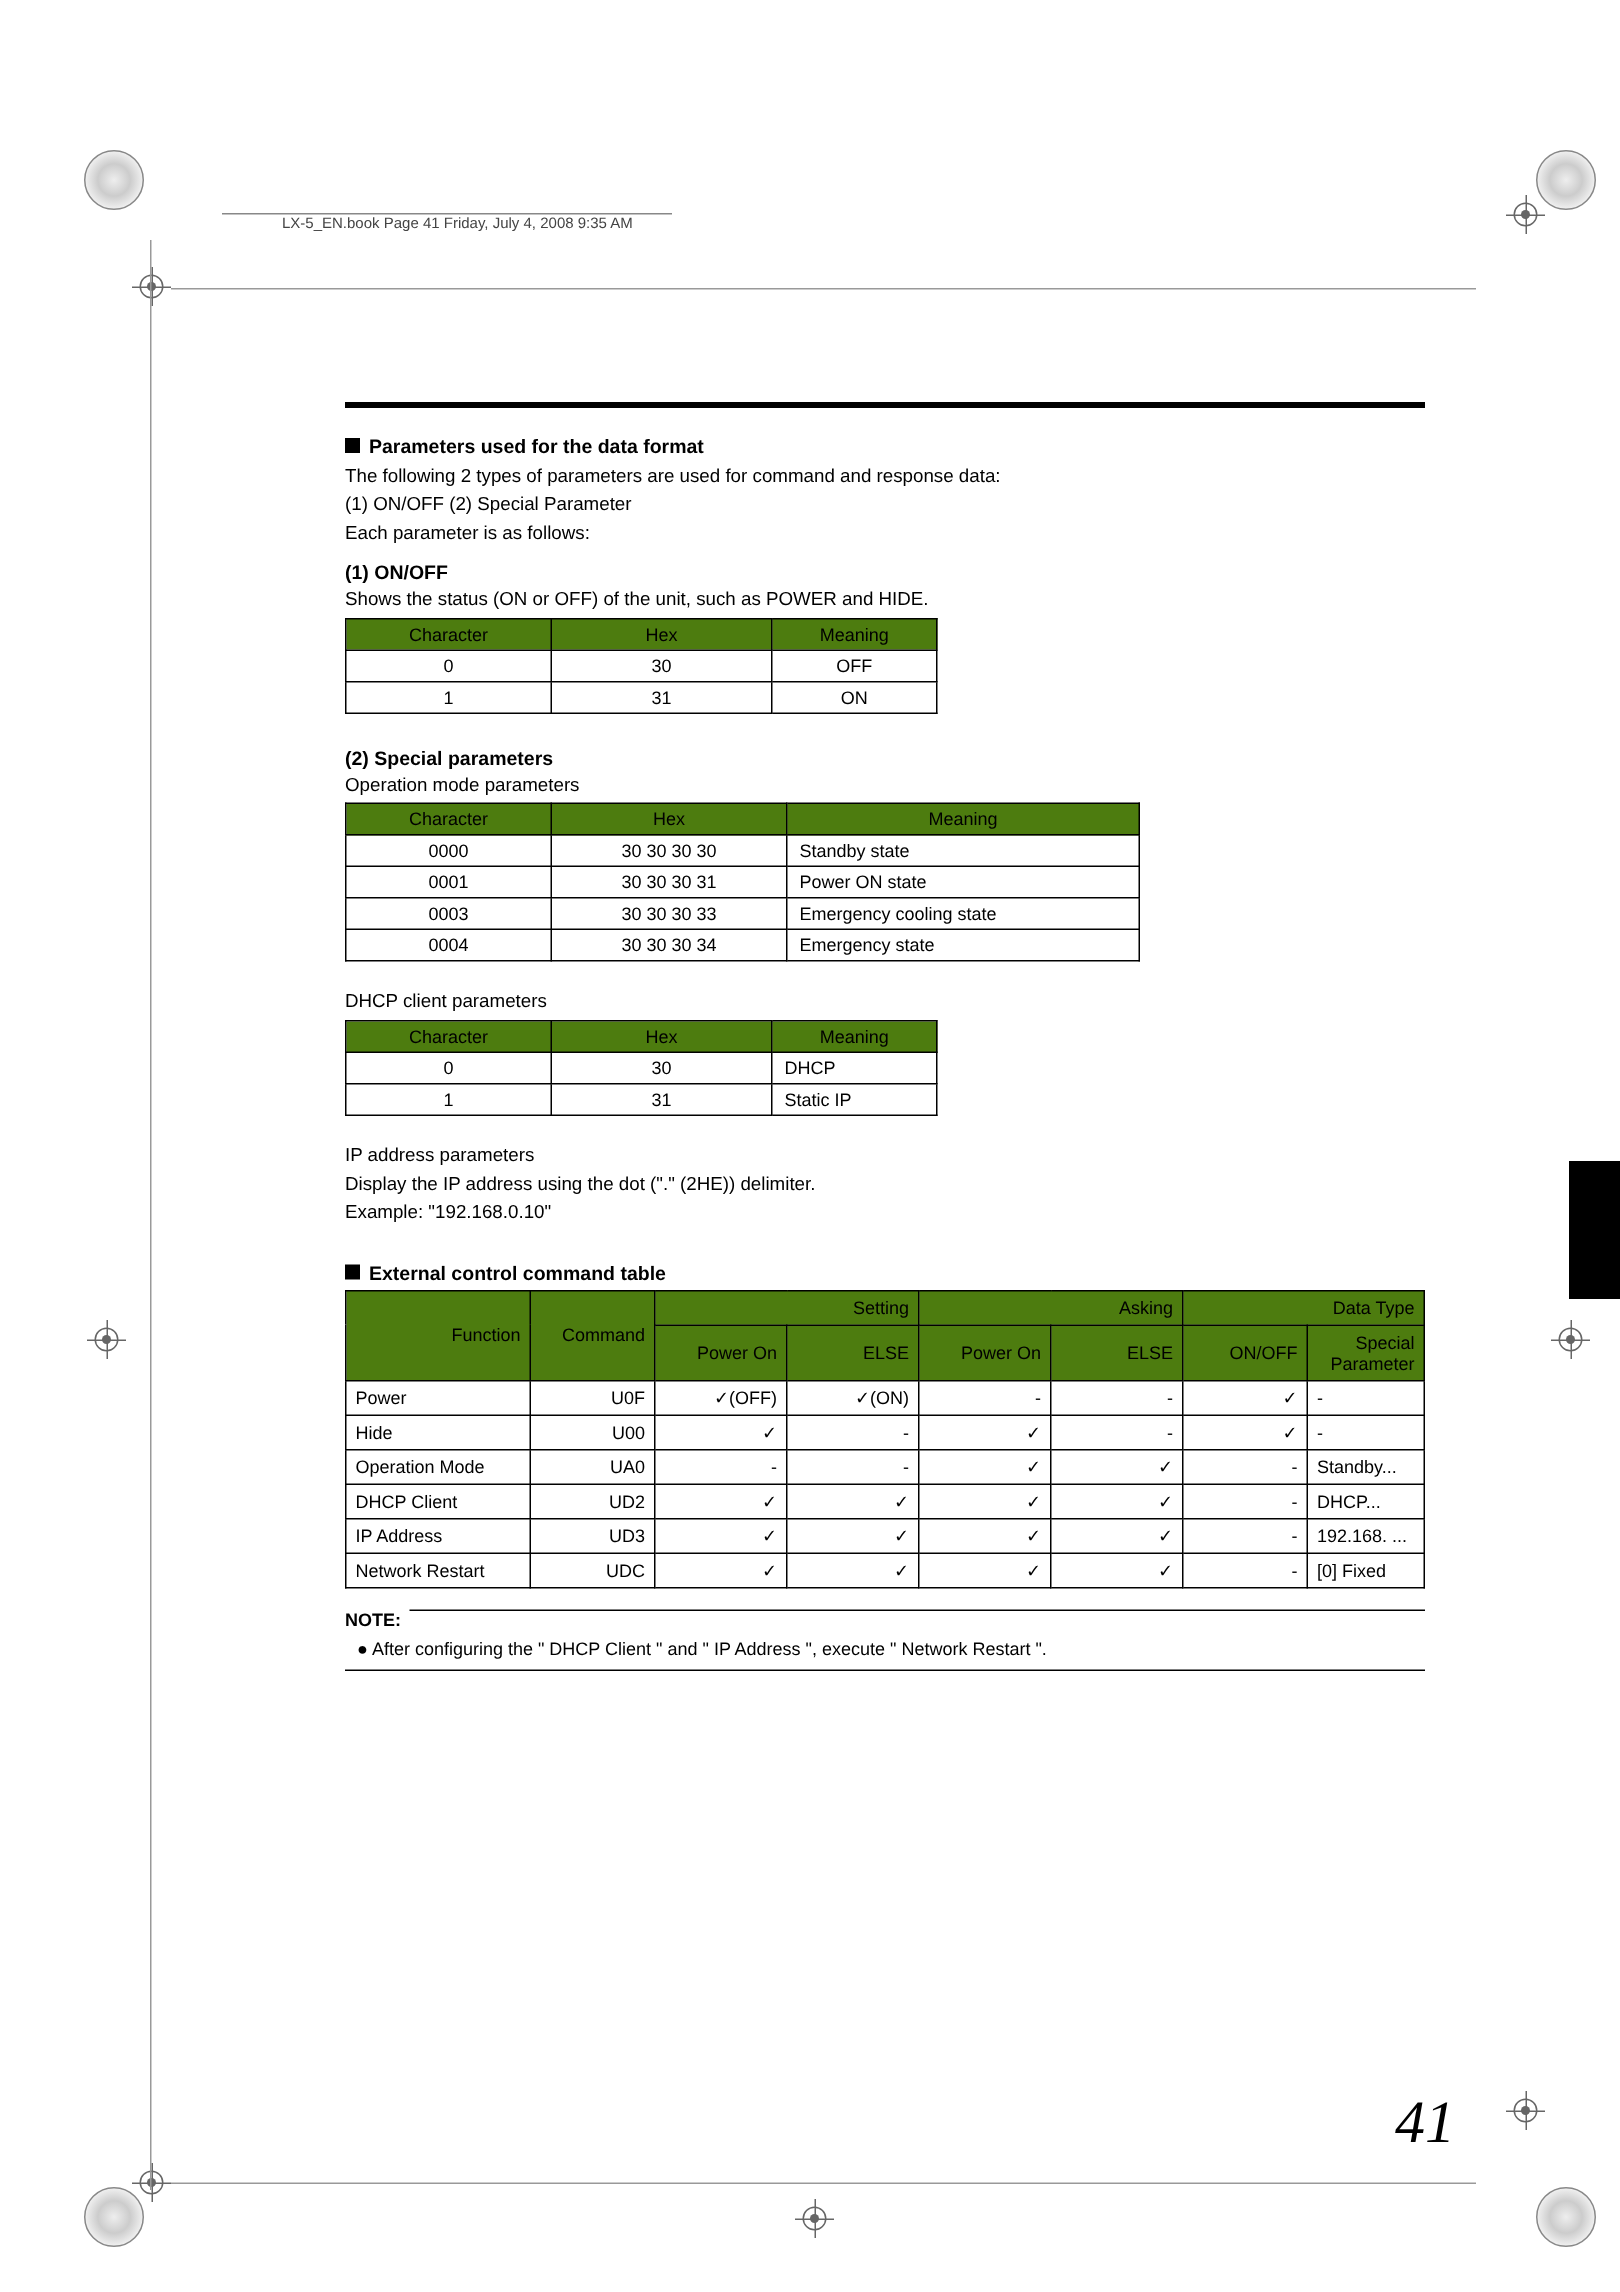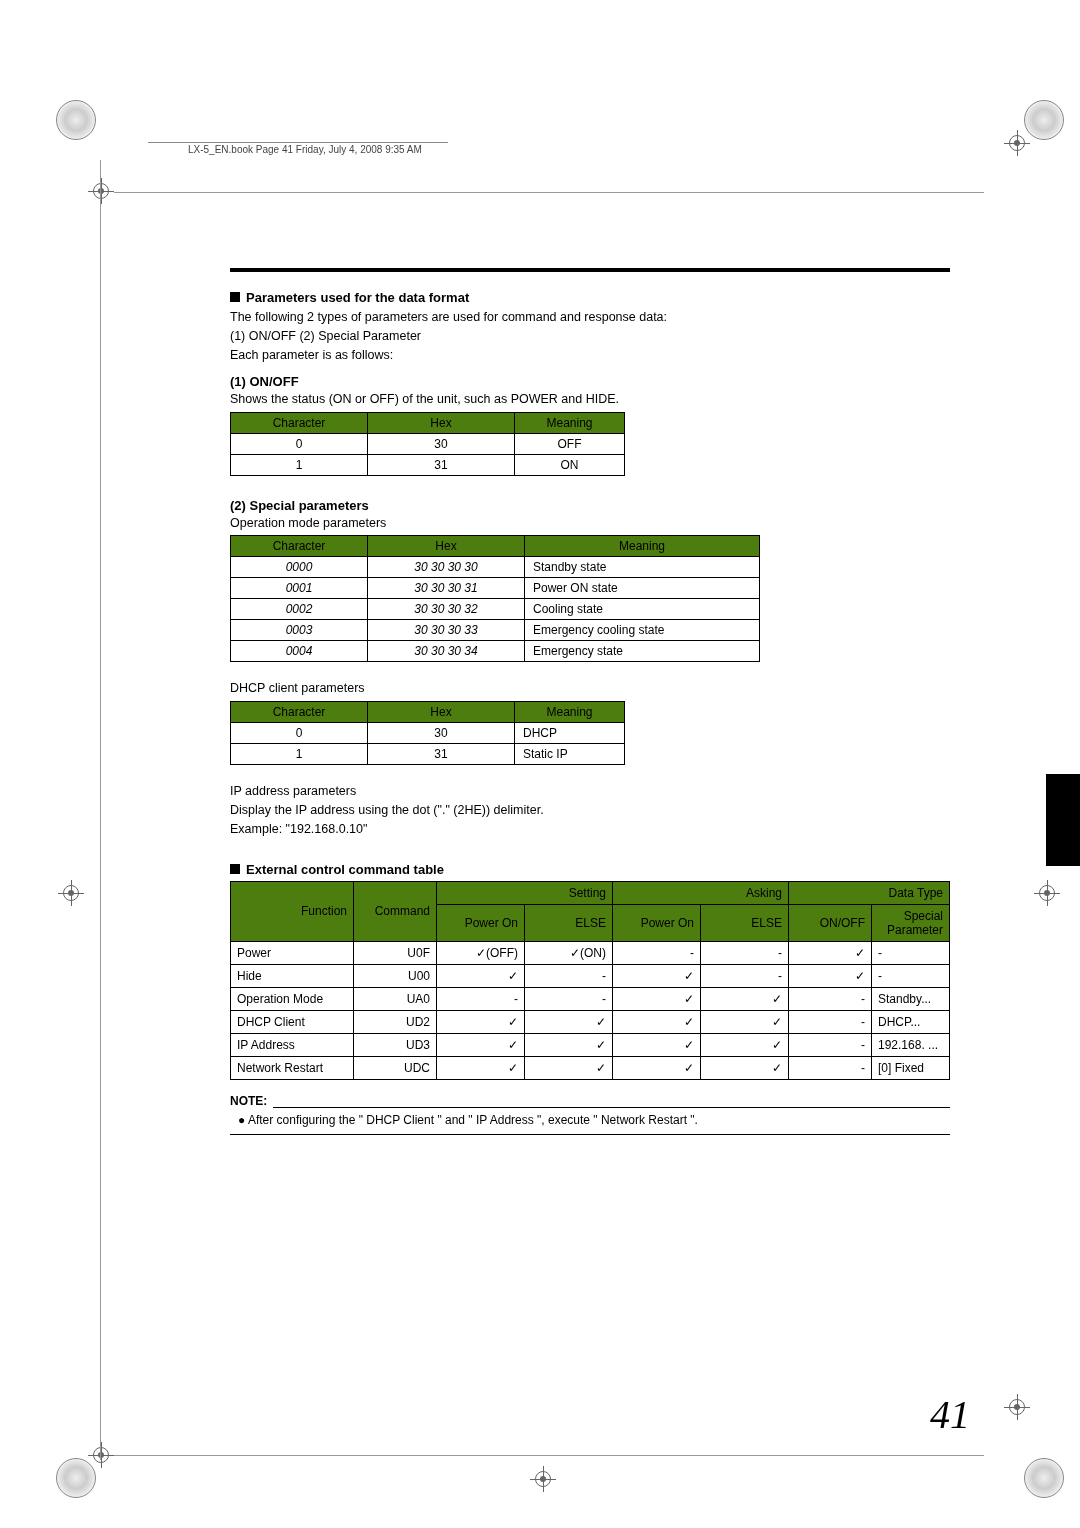--- a/index.html
+++ b/index.html
@@ -61,31 +61,31 @@
   .sub-head { font-weight: bold; font-size: 13px; margin-top: 10px; margin-bottom: 2px; }
   p { margin: 2px 0; line-height: 1.35; font-size: 12.5px; }
   table { border-collapse: collapse; margin-top: 4px; }
   th, td { border: 1px solid #000; font-size: 12px; padding: 3px 8px; }
   th { font-weight: normal; background: #4d7c0f; }
   .center { text-align: center; }
   .tbl-onoff { width: 395px; }
   .tbl-onoff td, .tbl-onoff th { text-align: center; }
   .tbl-op { width: 530px; }
   .tbl-op th { text-align: center; }
-  .tbl-op td:nth-child(1), .tbl-op td:nth-child(2) { text-align: center; font-style: italic; }
+  .tbl-op td:nth-child(1), .tbl-op td:nth-child(2) { text-align: center; }
   .tbl-op td:nth-child(3) { text-align: left; padding-left: 8px; }
   .tbl-dhcp { width: 395px; }
   .tbl-dhcp th { text-align: center; }
   .tbl-dhcp td:nth-child(1), .tbl-dhcp td:nth-child(2) { text-align: center; }
   .tbl-dhcp td:nth-child(3) { text-align: left; padding-left: 8px; }
   .tbl-cmd { width: 720px; }
   .tbl-cmd th, .tbl-cmd td { text-align: right; font-size: 12px; padding: 4px 6px; }
   .tbl-cmd td:first-child, .tbl-cmd td:last-child { text-align: left; padding-left: 6px; }
   .note-line {
-    display: flex; align-items: flex-end; margin-top: 14px; font-size: 12px;
+    display: flex; align-items: flex-start; margin-top: 14px; font-size: 12px;
   }
   .note-line .lbl { font-weight: bold; margin-right: 6px; }
   .note-line .ln { flex: 1; border-top: 1px solid #000; }
   .note-body { font-size: 12px; margin: 4px 0 4px 8px; }
   .note-end { border-top: 1px solid #000; margin-top: 6px; }
   .page-num {
     position: absolute; right: 110px; bottom: 90px;
     font-family: Georgia, 'Times New Roman', serif;
     font-style: italic; font-size: 40px;
   }
@@ -185,25 +185,20 @@
           <td>0000</td>
           <td>30 30 30 30</td>
           <td>Standby state</td>
         </tr>
     <tr>
           <td>0001</td>
           <td>30 30 30 31</td>
           <td>Power ON state</td>
         </tr>
     <tr>
-          <td>0002</td>
-          <td>30 30 30 32</td>
-          <td>Cooling state</td>
-        </tr>
-    <tr>
           <td>0003</td>
           <td>30 30 30 33</td>
           <td>Emergency cooling state</td>
         </tr>
     <tr>
           <td>0004</td>
           <td>30 30 30 34</td>
           <td>Emergency state</td>
         </tr>
   </tbody>

